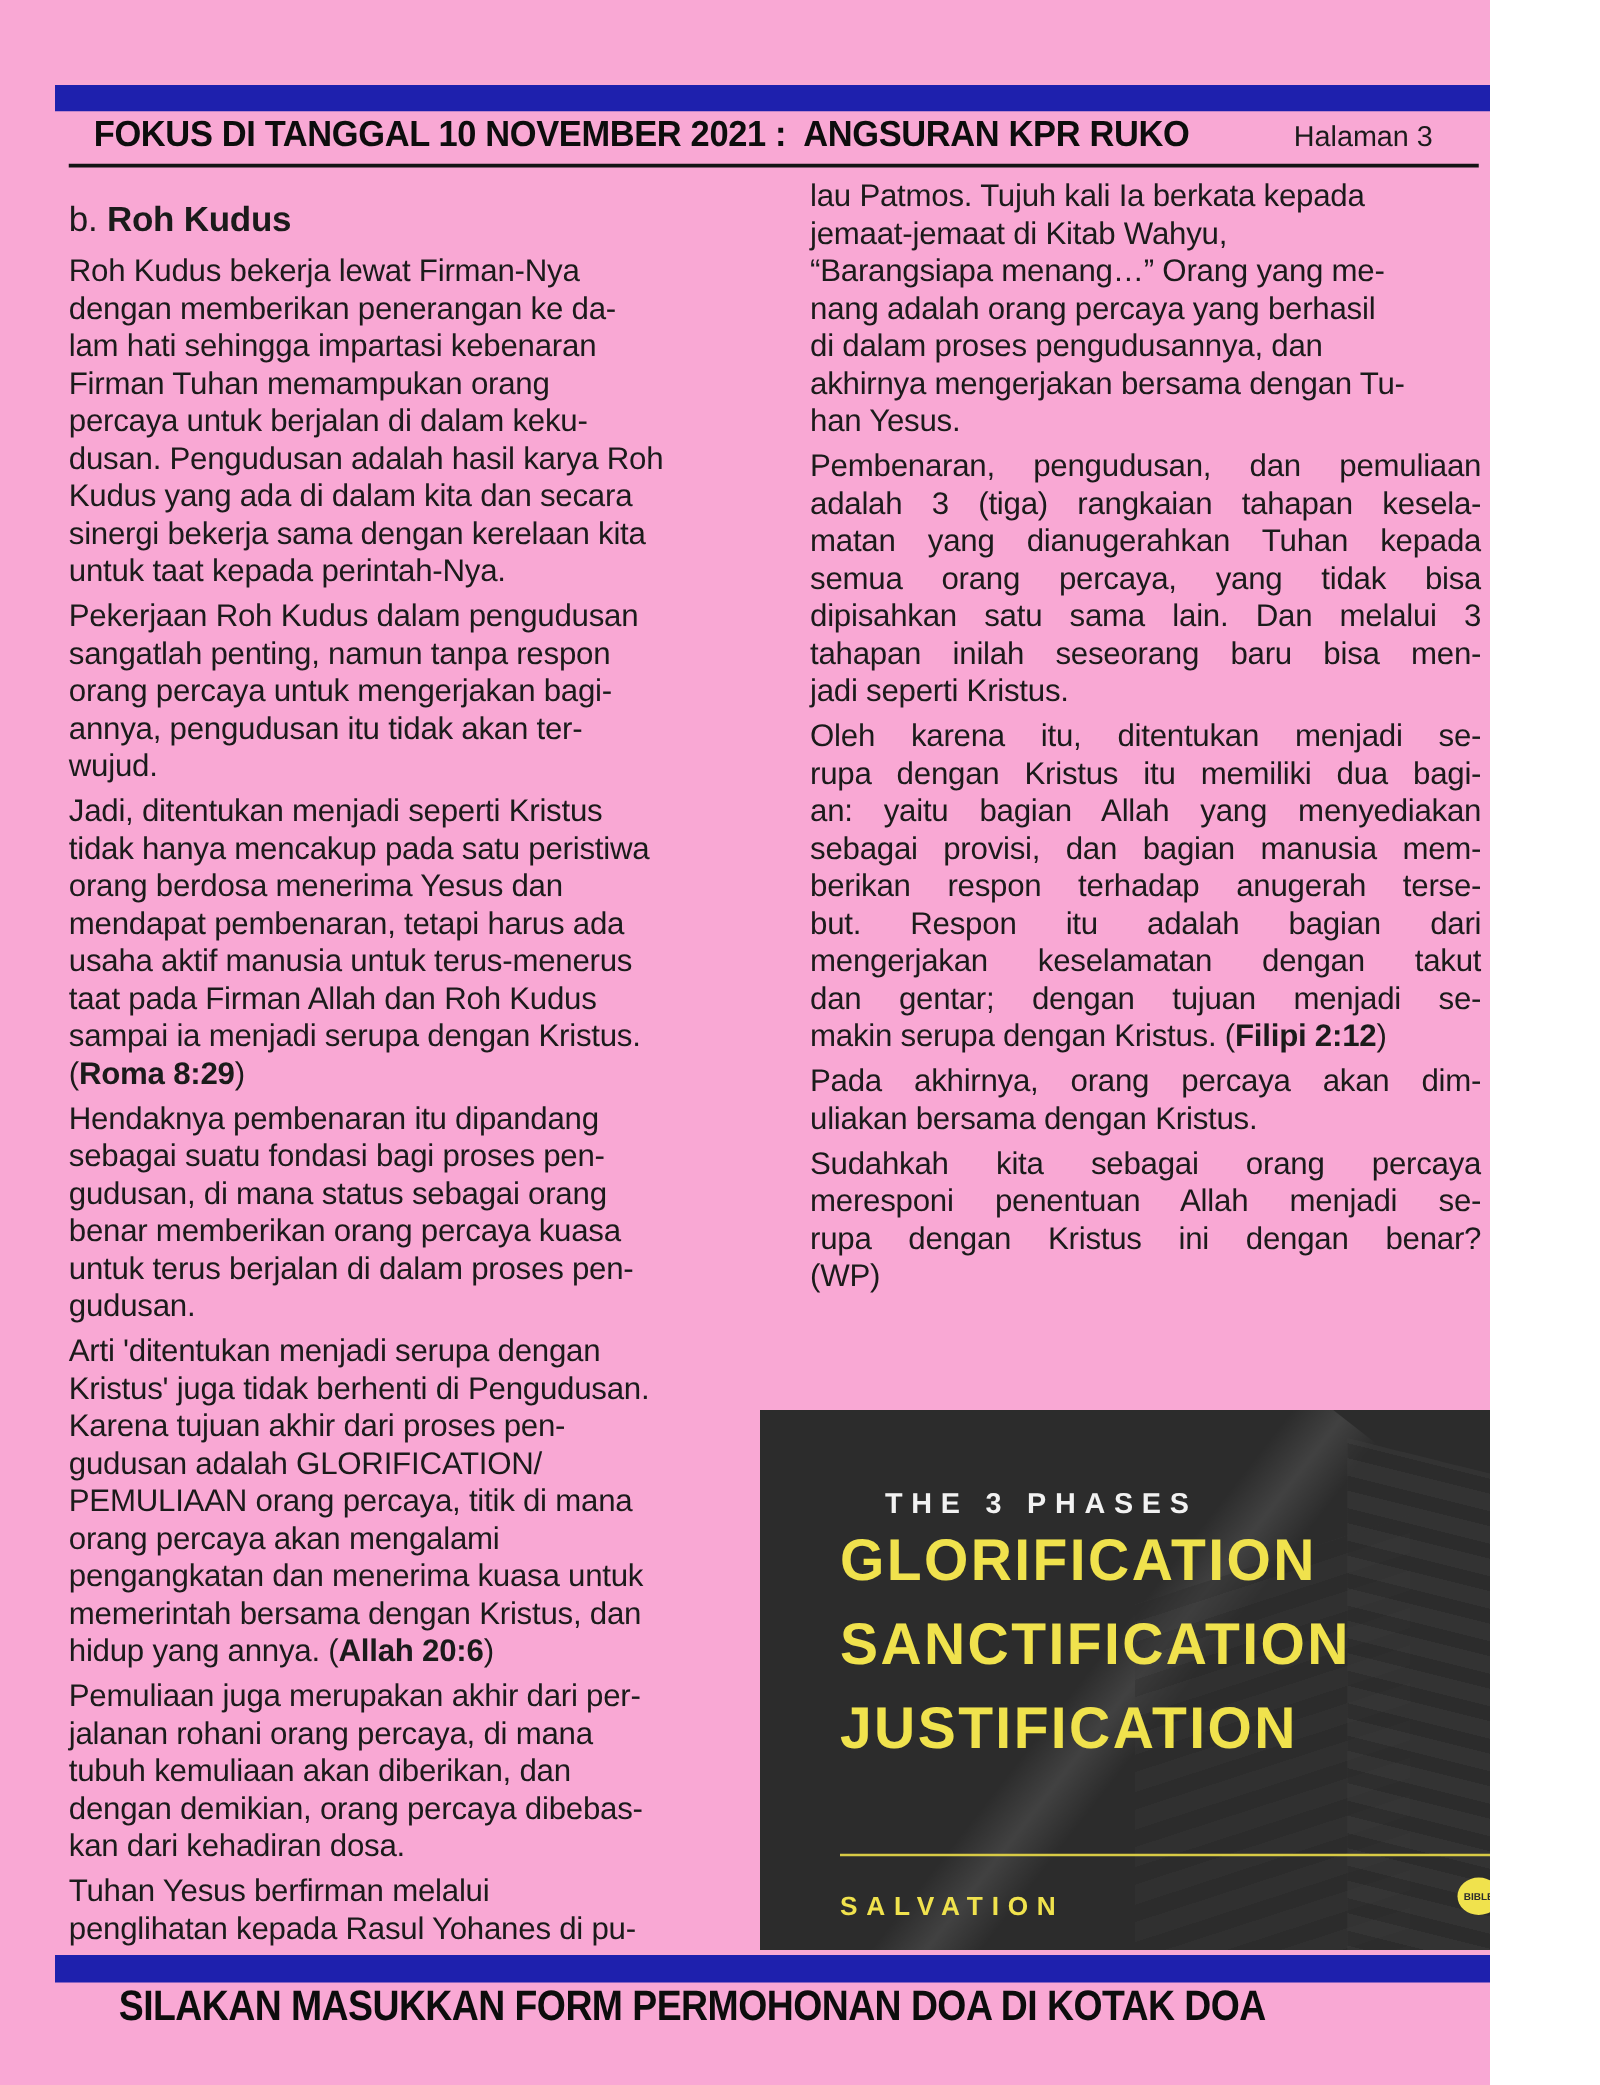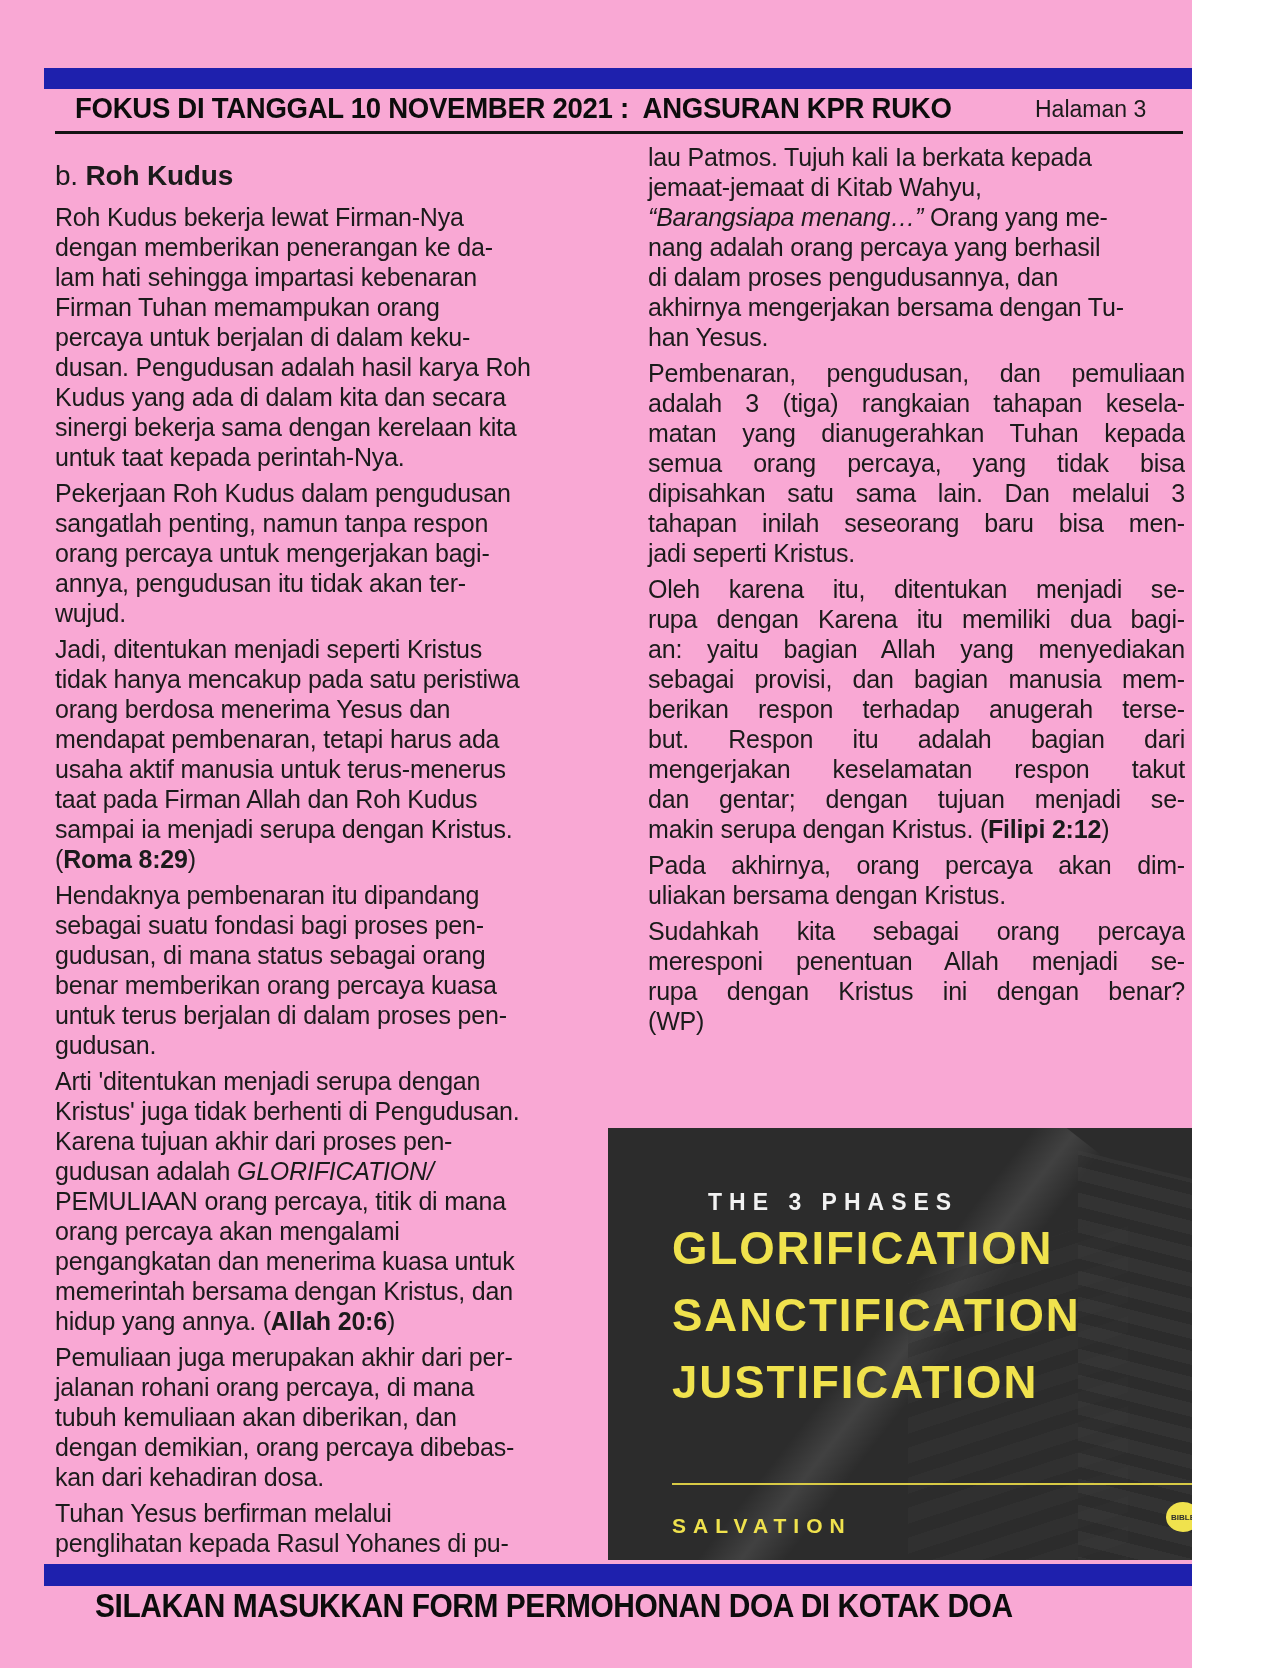--- a/index.html
+++ b/index.html
@@ -19,21 +19,21 @@
   
   .columns{position:absolute;left:55px;top:142px;display:flex;}
   .col-left{width:548px;margin-right:45px;}
   .col-right{width:537px;}
   .block{margin-bottom:6px;}
   .ln{height:30px;line-height:30px;font-size:25px;white-space:nowrap;letter-spacing:-0.2px;}
   .ln.j{white-space:normal;text-align:justify;overflow:hidden;}
   .ln.j::after{content:"";display:inline-block;width:100%;height:0;}
   .hblock .ln{height:40px;line-height:40px;font-size:28px;margin-top:14px;}
   .b{font-weight:bold;}
-  .i{font-style:italic;}
+  .i{}
   .source-line{margin:36px 0 0 12px;font-size:27px;font-weight:bold;font-style:italic;color:#0d0d0d;}
 
   
   .poster{position:absolute;left:608px;top:1128px;width:600px;height:432px;background:#2c2c2c;overflow:hidden;}
   .poster::before{content:"";position:absolute;left:240px;top:-60px;width:70px;height:620px;
     background:linear-gradient(90deg,rgba(255,255,255,0) 0%,rgba(255,255,255,.10) 50%,rgba(255,255,255,0) 100%);
     transform:rotate(38deg);}
   .bldg{position:absolute;opacity:.35;}
   .bldg1{left:300px;top:120px;width:220px;height:360px;transform:skewY(-18deg);
     background:repeating-linear-gradient(0deg,#3a3a3a 0 16px,#2c2c2c 16px 30px),
@@ -144,26 +144,26 @@
             <div class="ln j"><span>Pembenaran, pengudusan, dan pemuliaan</span></div>
             <div class="ln j"><span>adalah 3 (tiga) rangkaian tahapan kesela-</span></div>
             <div class="ln j"><span>matan yang dianugerahkan Tuhan kepada</span></div>
             <div class="ln j"><span>semua orang percaya, yang tidak bisa</span></div>
             <div class="ln j"><span>dipisahkan satu sama lain. Dan melalui 3</span></div>
             <div class="ln j"><span>tahapan inilah seseorang baru bisa men-</span></div>
             <div class="ln"><span>jadi seperti Kristus.</span></div>
           </div>
           <div class="block">
             <div class="ln j"><span>Oleh karena itu, ditentukan menjadi se-</span></div>
-            <div class="ln j"><span>rupa dengan Karena itu memiliki dua bagi-</span></div>
+            <div class="ln j"><span>rupa dengan Kristus itu memiliki dua bagi-</span></div>
             <div class="ln j"><span>an: yaitu bagian Allah yang menyediakan</span></div>
             <div class="ln j"><span>sebagai provisi, dan bagian manusia mem-</span></div>
             <div class="ln j"><span>berikan respon terhadap anugerah terse-</span></div>
             <div class="ln j"><span>but. Respon itu adalah bagian dari</span></div>
-            <div class="ln j"><span>mengerjakan keselamatan respon takut</span></div>
+            <div class="ln j"><span>mengerjakan keselamatan dengan takut</span></div>
             <div class="ln j"><span>dan gentar; dengan tujuan menjadi se-</span></div>
             <div class="ln"><span>makin serupa dengan Kristus. (</span><span class="b ">Filipi 2:12</span><span>)</span></div>
           </div>
           <div class="block">
             <div class="ln j"><span>Pada akhirnya, orang percaya akan dim-</span></div>
             <div class="ln"><span>uliakan bersama dengan Kristus.</span></div>
           </div>
           <div class="block">
             <div class="ln j"><span>Sudahkah kita sebagai orang percaya</span></div>
             <div class="ln j"><span>meresponi penentuan Allah menjadi se-</span></div>

